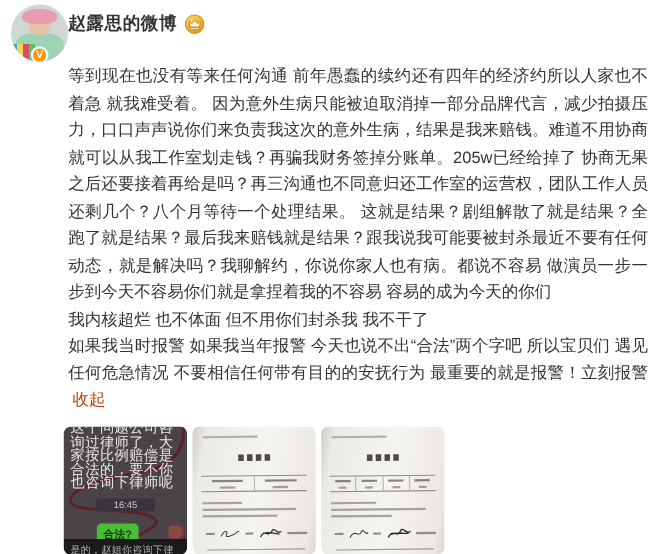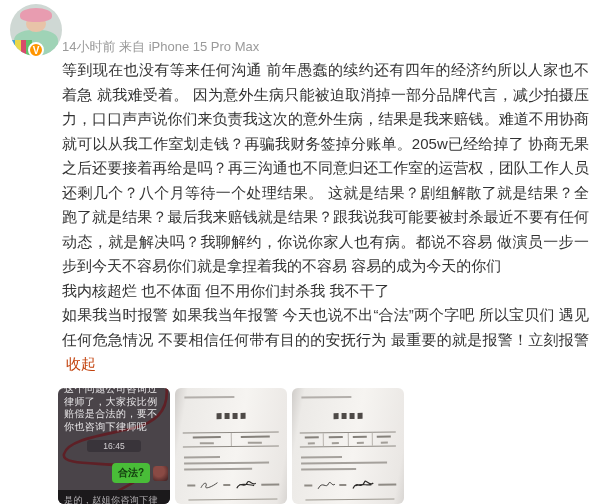--- a/index.html
+++ b/index.html
@@ -32,28 +32,28 @@
   }
   .post-text p{margin:0;}
   .collapse-link{color:#c2410c;cursor:pointer;text-decoration:none;margin-left:4px;}
   
   .thumbs{position:absolute;left:58px;top:388px;display:flex;gap:5px;}
   .thumb{width:112px;height:116px;border-radius:6px;overflow:hidden;position:relative;cursor:pointer;flex:none;}
   
   .thumb-chat{background:#4a4449;}
   .doodle{position:absolute;left:0;top:0;pointer-events:none;}
   .chat-msg-top{
-    position:relative;margin:-5px 5px 0 6px;color:#e9e7e9;font-size:10px;line-height:12.5px;
+    position:relative;margin:-5px 5px 0 6px;color:#e9e7e9;font-size:13px;line-height:12.5px;
     letter-spacing:.4px;
   }
   .chat-time{
     position:relative;margin:7px auto 0;width:max-content;background:#39343a;color:#d3d0d3;
     font-size:8.5px;padding:1px 16px;border-radius:3px;
   }
-  .chat-reply-row{position:relative;margin-top:11px;display:flex;justify-content:flex-end;align-items:center;padding-right:2px;}
+  .chat-reply-row{position:relative;margin-top:11px;display:flex;justify-content:flex-end;align-items:center;padding-right:2px;gap:24px;}
   .chat-bubble{
     background:#49bd38;color:#14400f;font-size:10px;font-weight:bold;
     padding:3px 6px;border-radius:4px;
   }
   .chat-avatar{
     width:15px;height:15px;border-radius:3px;margin-left:3px;
     background:radial-gradient(circle at 40% 35%,#8a4a44 0 40%,#3a1d1f 100%);
   }
   .chat-msg-bottom{
     position:absolute;left:0;right:0;bottom:-14px;height:28px;background:#1b191b;
@@ -82,21 +82,36 @@
 <div class="screen">
 
   <div class="avatar">
     <div class="shirt"></div>
     <div class="toy"></div>
     <div class="face"></div>
     <div class="visor"></div>
   </div>
   <div class="v-badge">V</div>
 
-  <div class="meta">14小时前 来自 iPhone 15 Pro Max</div>
+  <div class="username-row">
+    <span class="username">赵露思的微博</span>
+    <span class="vip-badge">
+      <svg viewBox="0 0 18 18" width="18" height="18">
+        <defs>
+          <radialGradient id="g1" cx="35%" cy="30%" r="80%">
+            <stop offset="0" stop-color="#ffd863"></stop>
+              <stop offset="1" stop-color="#e8920e"></stop>
+          </radialGradient>
+        </defs>
+        <circle cx="9" cy="9" r="8.5" fill="url(#g1)" stroke="#d8890c" stroke-width="0.8"></circle>
+        <path d="M4.5 11.5 L4 6.5 L6.5 8.5 L9 5 L11.5 8.5 L14 6.5 L13.5 11.5 Z" fill="#fff6dd" stroke="#b8720a" stroke-width="0.7"></path>
+        <rect x="4.6" y="12.2" width="8.8" height="1.6" fill="#fff6dd" stroke="#b8720a" stroke-width="0.6"></rect>
+      </svg>
+    </span>
+  </div>
 
   <div class="post-text">
     <p>等到现在也没有等来任何沟通 前年愚蠢的续约还有四年的经济约所以人家也不着急 就我难受着。 因为意外生病只能被迫取消掉一部分品牌代言，减少拍摄压力，口口声声说你们来负责我这次的意外生病，结果是我来赔钱。难道不用协商就可以从我工作室划走钱？再骗我财务签掉分账单。205w已经给掉了 协商无果 之后还要接着再给是吗？再三沟通也不同意归还工作室的运营权，团队工作人员还剩几个？八个月等待一个处理结果。 这就是结果？剧组解散了就是结果？全跑了就是结果？最后我来赔钱就是结果？跟我说我可能要被封杀最近不要有任何动态，就是解决吗？我聊解约，你说你家人也有病。都说不容易 做演员一步一步到今天不容易你们就是拿捏着我的不容易 容易的成为今天的你们</p>
     <p>我内核超烂 也不体面 但不用你们封杀我 我不干了</p>
     <p><span>如果我当时报警 如果我当年报警 今天也说不出“合法”两个字吧 所以宝贝们 遇见任何危急情况 不要相信任何带有目的的安抚行为 最重要的就是报警！立刻报警</span><a class="collapse-link">收起</a></p>
   </div>
 
   <div class="thumbs">
 
     <div class="thumb thumb-chat">

